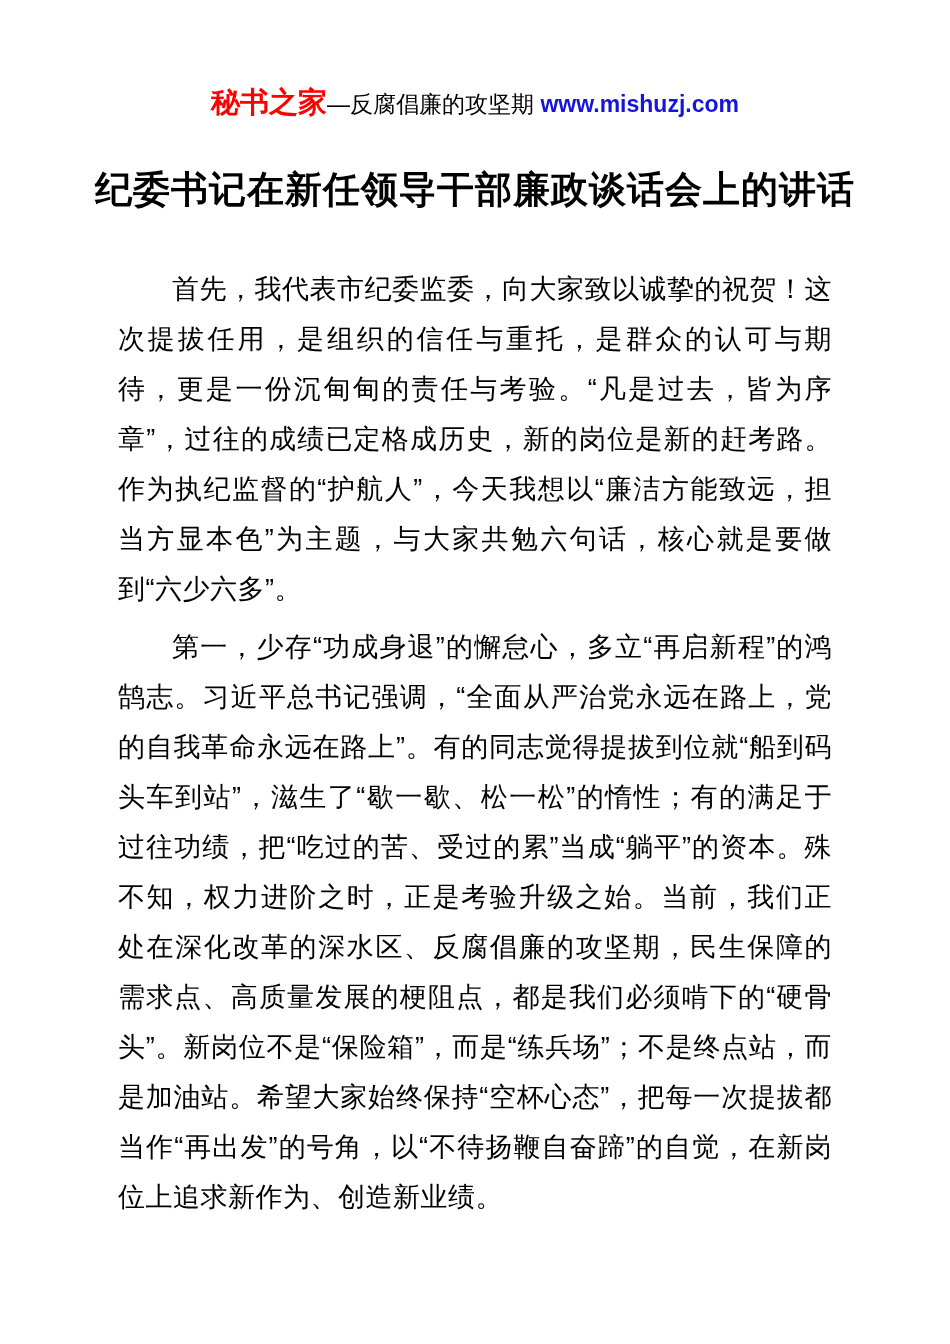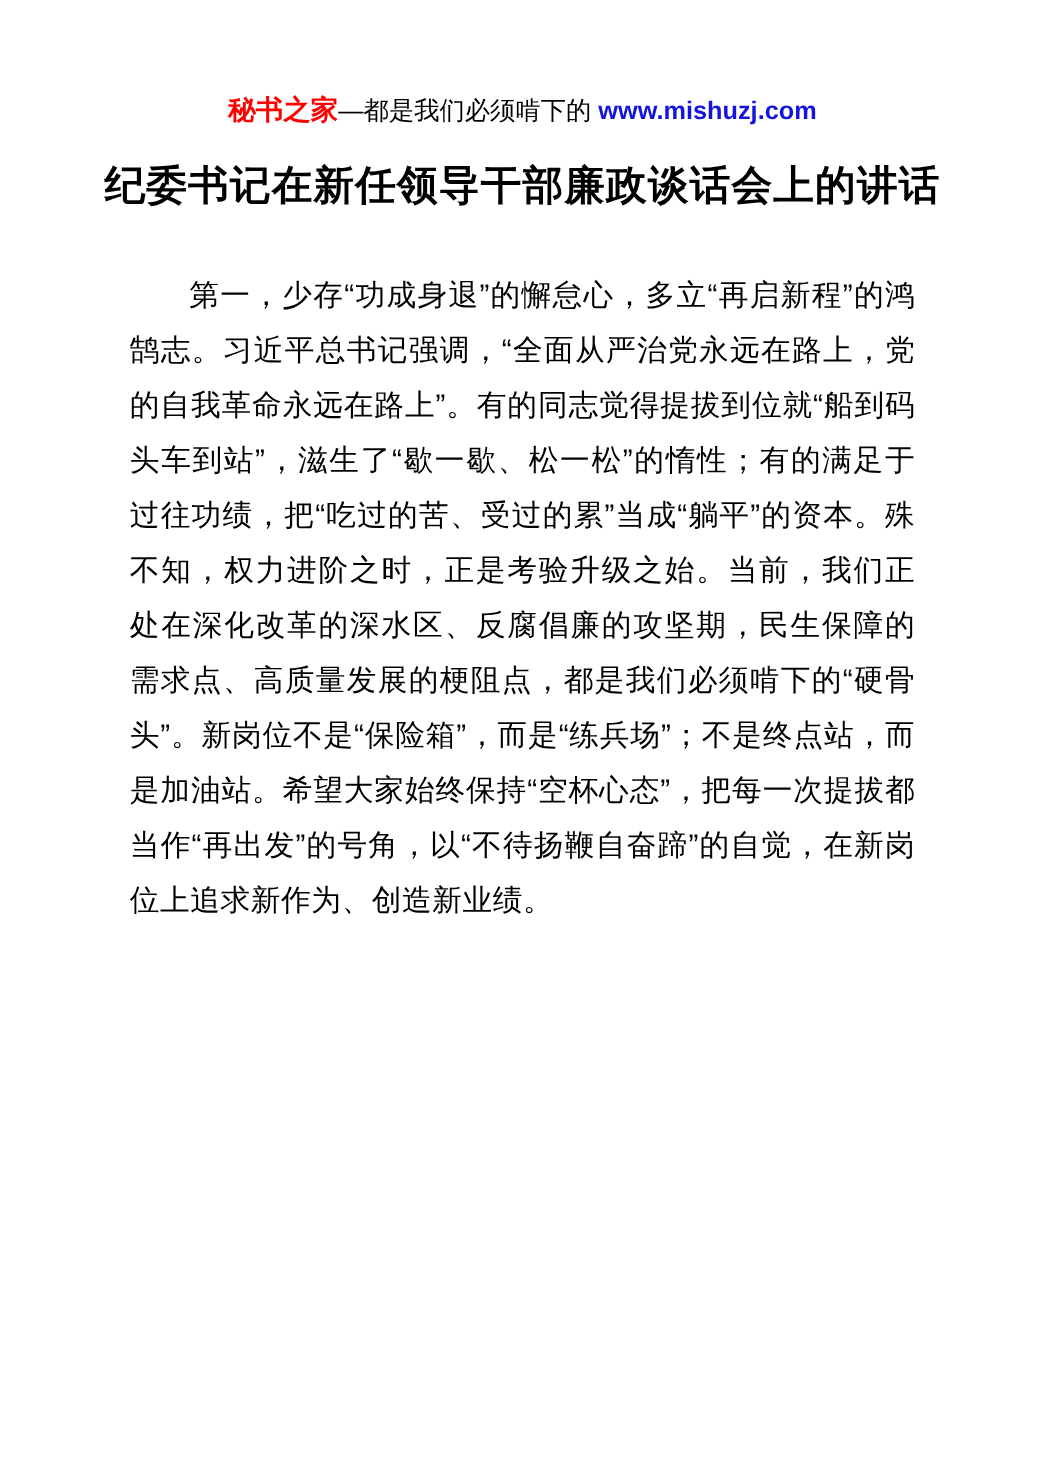--- a/index.html
+++ b/index.html
@@ -17,33 +17,33 @@
   .doc-header {
     padding-top: 84px;
     text-align: center;
     font-size: 23px;
     line-height: 1.3;
     white-space: nowrap;
   }
   .doc-header .brand {
     color: #ff0000;
     font-weight: bold;
-    font-size: 25px;
+    font-size: 29px;
   }
   .doc-header .tagline {
     color: #000000;
     font-weight: normal;
   }
   .doc-header .site-url {
     color: #1414dc;
     font-weight: bold;
     text-decoration: none;
   }
   .doc-title {
-    margin-top: 28px;
+    margin-top: 44px;
     padding: 0 50px;
     text-align: center;
     font-size: 37px;
     font-weight: bold;
     letter-spacing: 1px;
     line-height: 1.3;
   }
   .doc-body {
     margin-top: 50px;
     padding: 0 118px;
@@ -56,22 +56,23 @@
     text-indent: 2em;
     margin-bottom: 8px;
   }
 </style>
 </head>
 <body>
 
 <div class="page">
 
   <div class="doc-header">
-    <span class="brand">秘书之家</span><span class="tagline">—都是我们必须啃下的 </span><a class="site-url" href="#">www.mishuzj.com</a>
+    <span class="brand">秘书之家</span><span class="tagline">—反腐倡廉的攻坚期 </span><a class="site-url" href="#">www.mishuzj.com</a>
   </div>
 
   <h1 class="doc-title">纪委书记在新任领导干部廉政谈话会上的讲话</h1>
 
   <div class="doc-body">
+    <p>首先，我代表市纪委监委，向大家致以诚挚的祝贺！这次提拔任用，是组织的信任与重托，是群众的认可与期待，更是一份沉甸甸的责任与考验。“凡是过去，皆为序章”，过往的成绩已定格成历史，新的岗位是新的赶考路。作为执纪监督的“护航人”，今天我想以“廉洁方能致远，担当方显本色”为主题，与大家共勉六句话，核心就是要做到“六少六多”。</p>
     <p>第一，少存“功成身退”的懈怠心，多立“再启新程”的鸿鹄志。习近平总书记强调，“全面从严治党永远在路上，党的自我革命永远在路上”。有的同志觉得提拔到位就“船到码头车到站”，滋生了“歇一歇、松一松”的惰性；有的满足于过往功绩，把“吃过的苦、受过的累”当成“躺平”的资本。殊不知，权力进阶之时，正是考验升级之始。当前，我们正处在深化改革的深水区、反腐倡廉的攻坚期，民生保障的需求点、高质量发展的梗阻点，都是我们必须啃下的“硬骨头”。新岗位不是“保险箱”，而是“练兵场”；不是终点站，而是加油站。希望大家始终保持“空杯心态”，把每一次提拔都当作“再出发”的号角，以“不待扬鞭自奋蹄”的自觉，在新岗位上追求新作为、创造新业绩。</p>
   </div>
 
 </div>
 
 </body></html>

